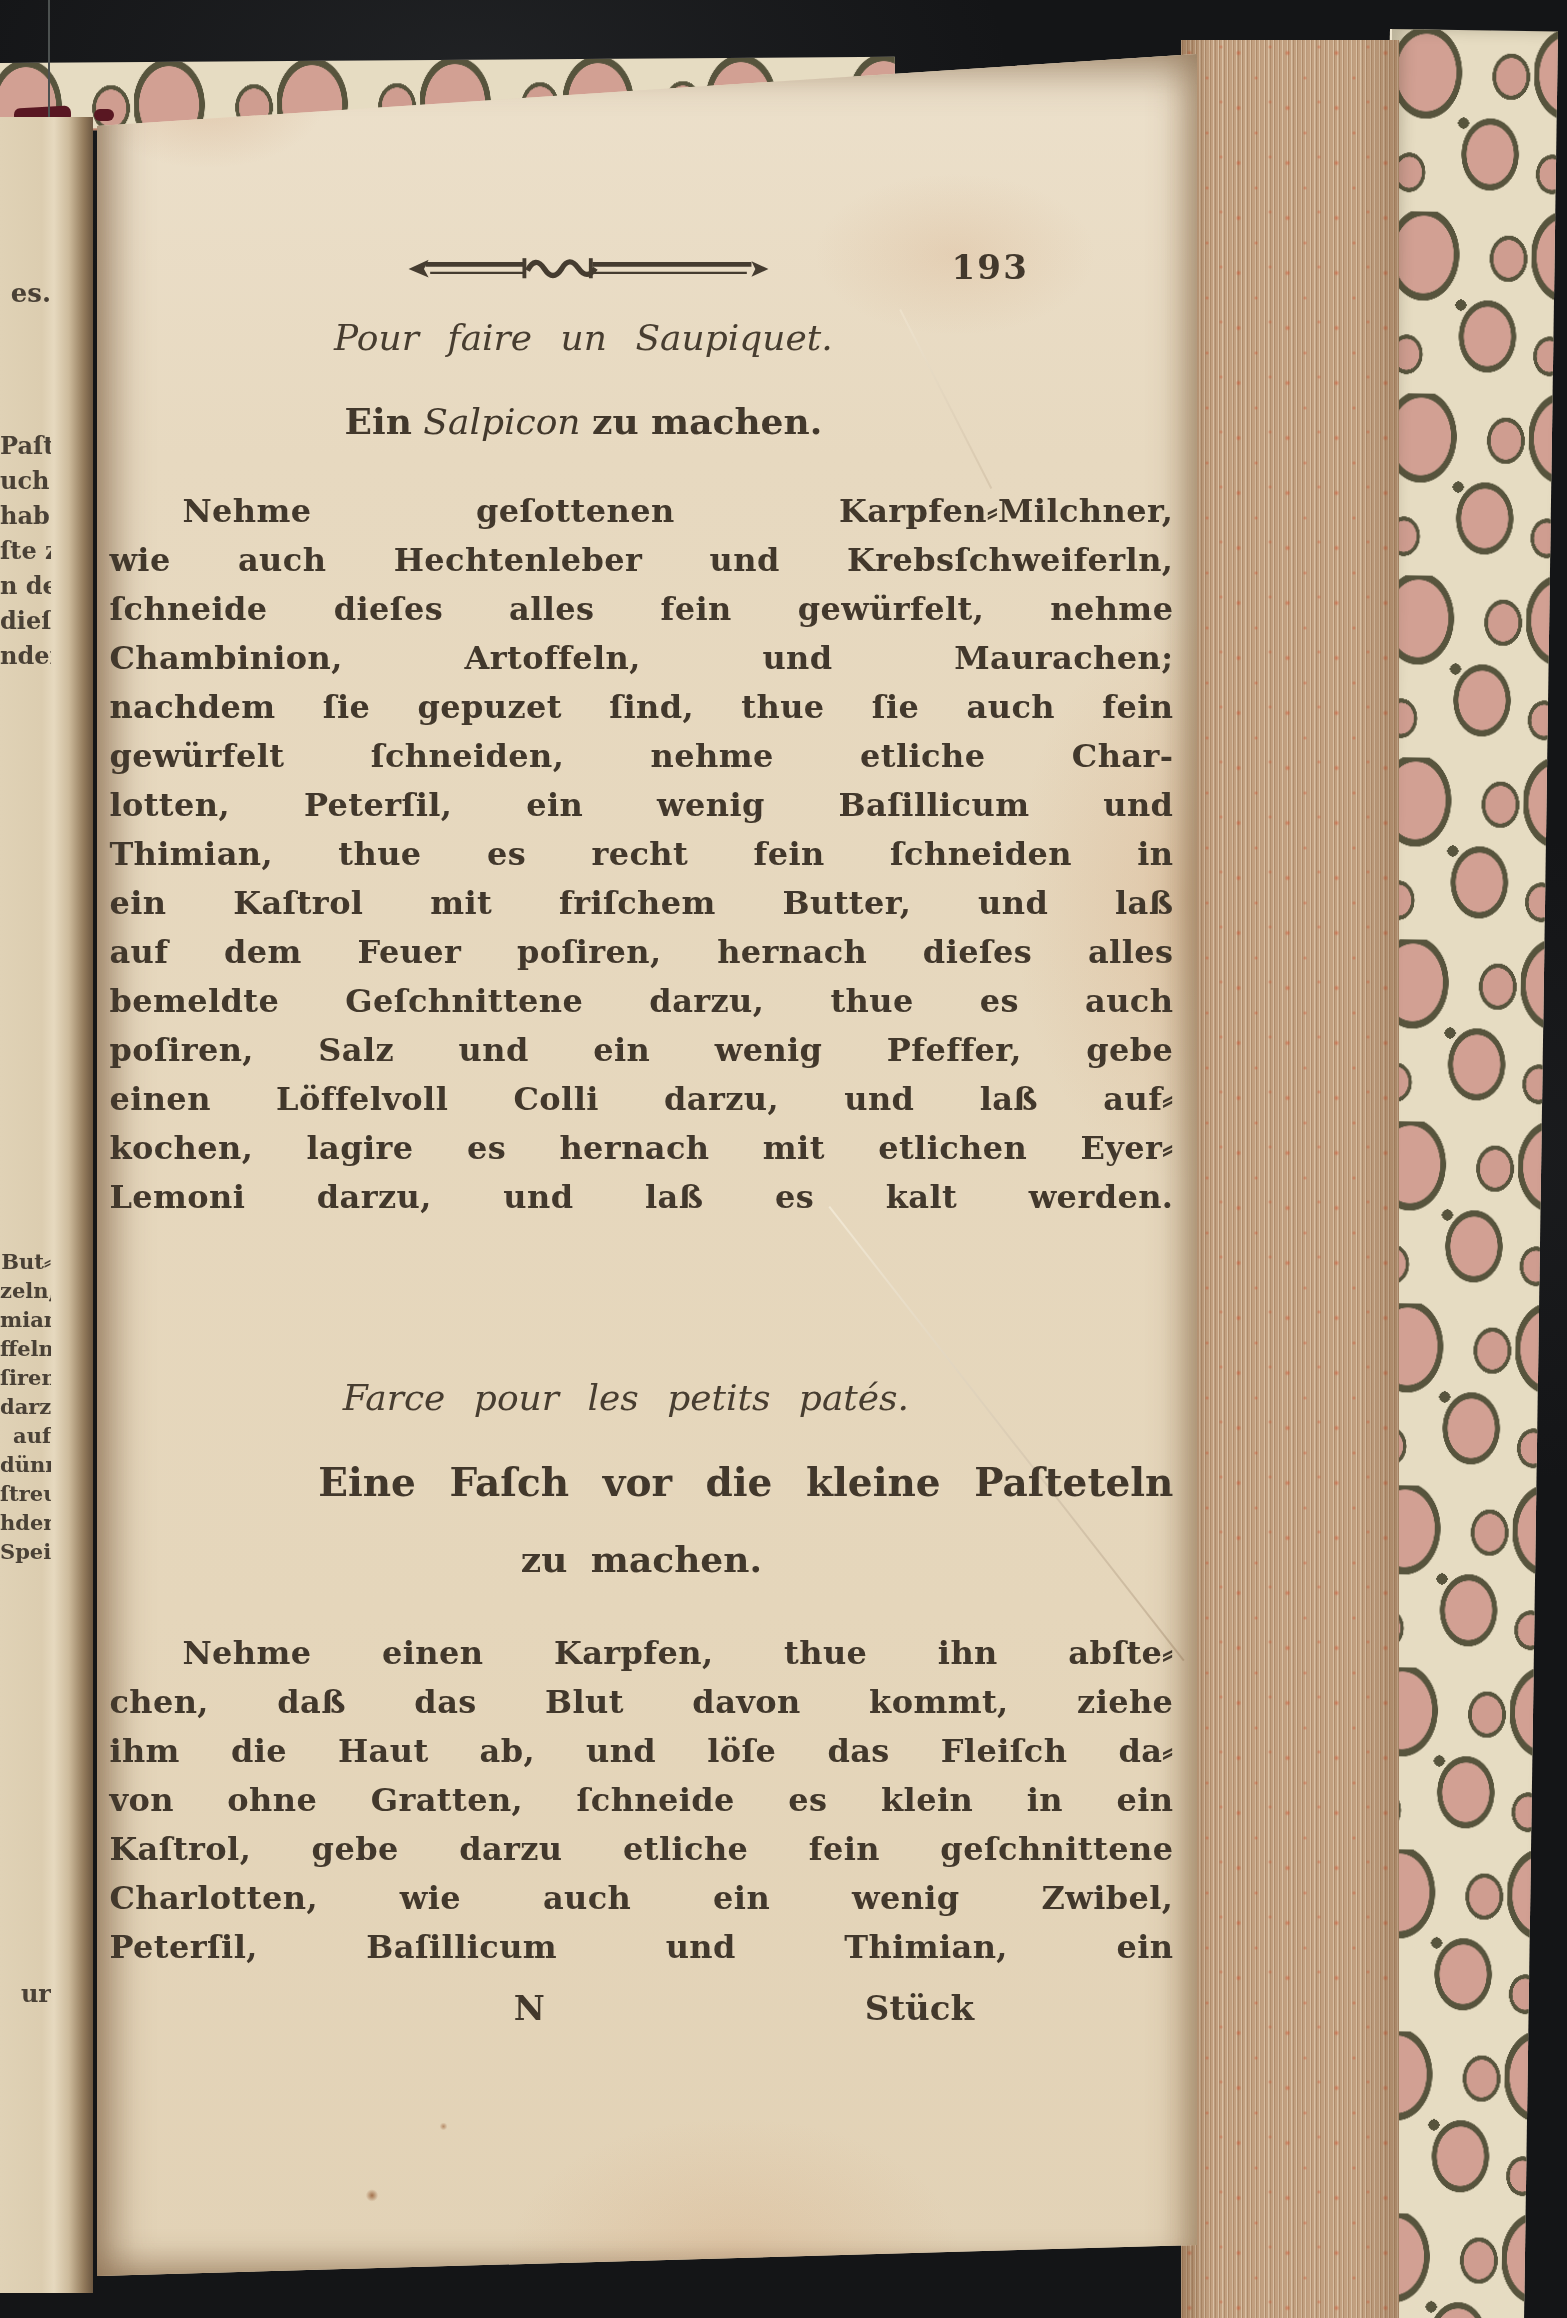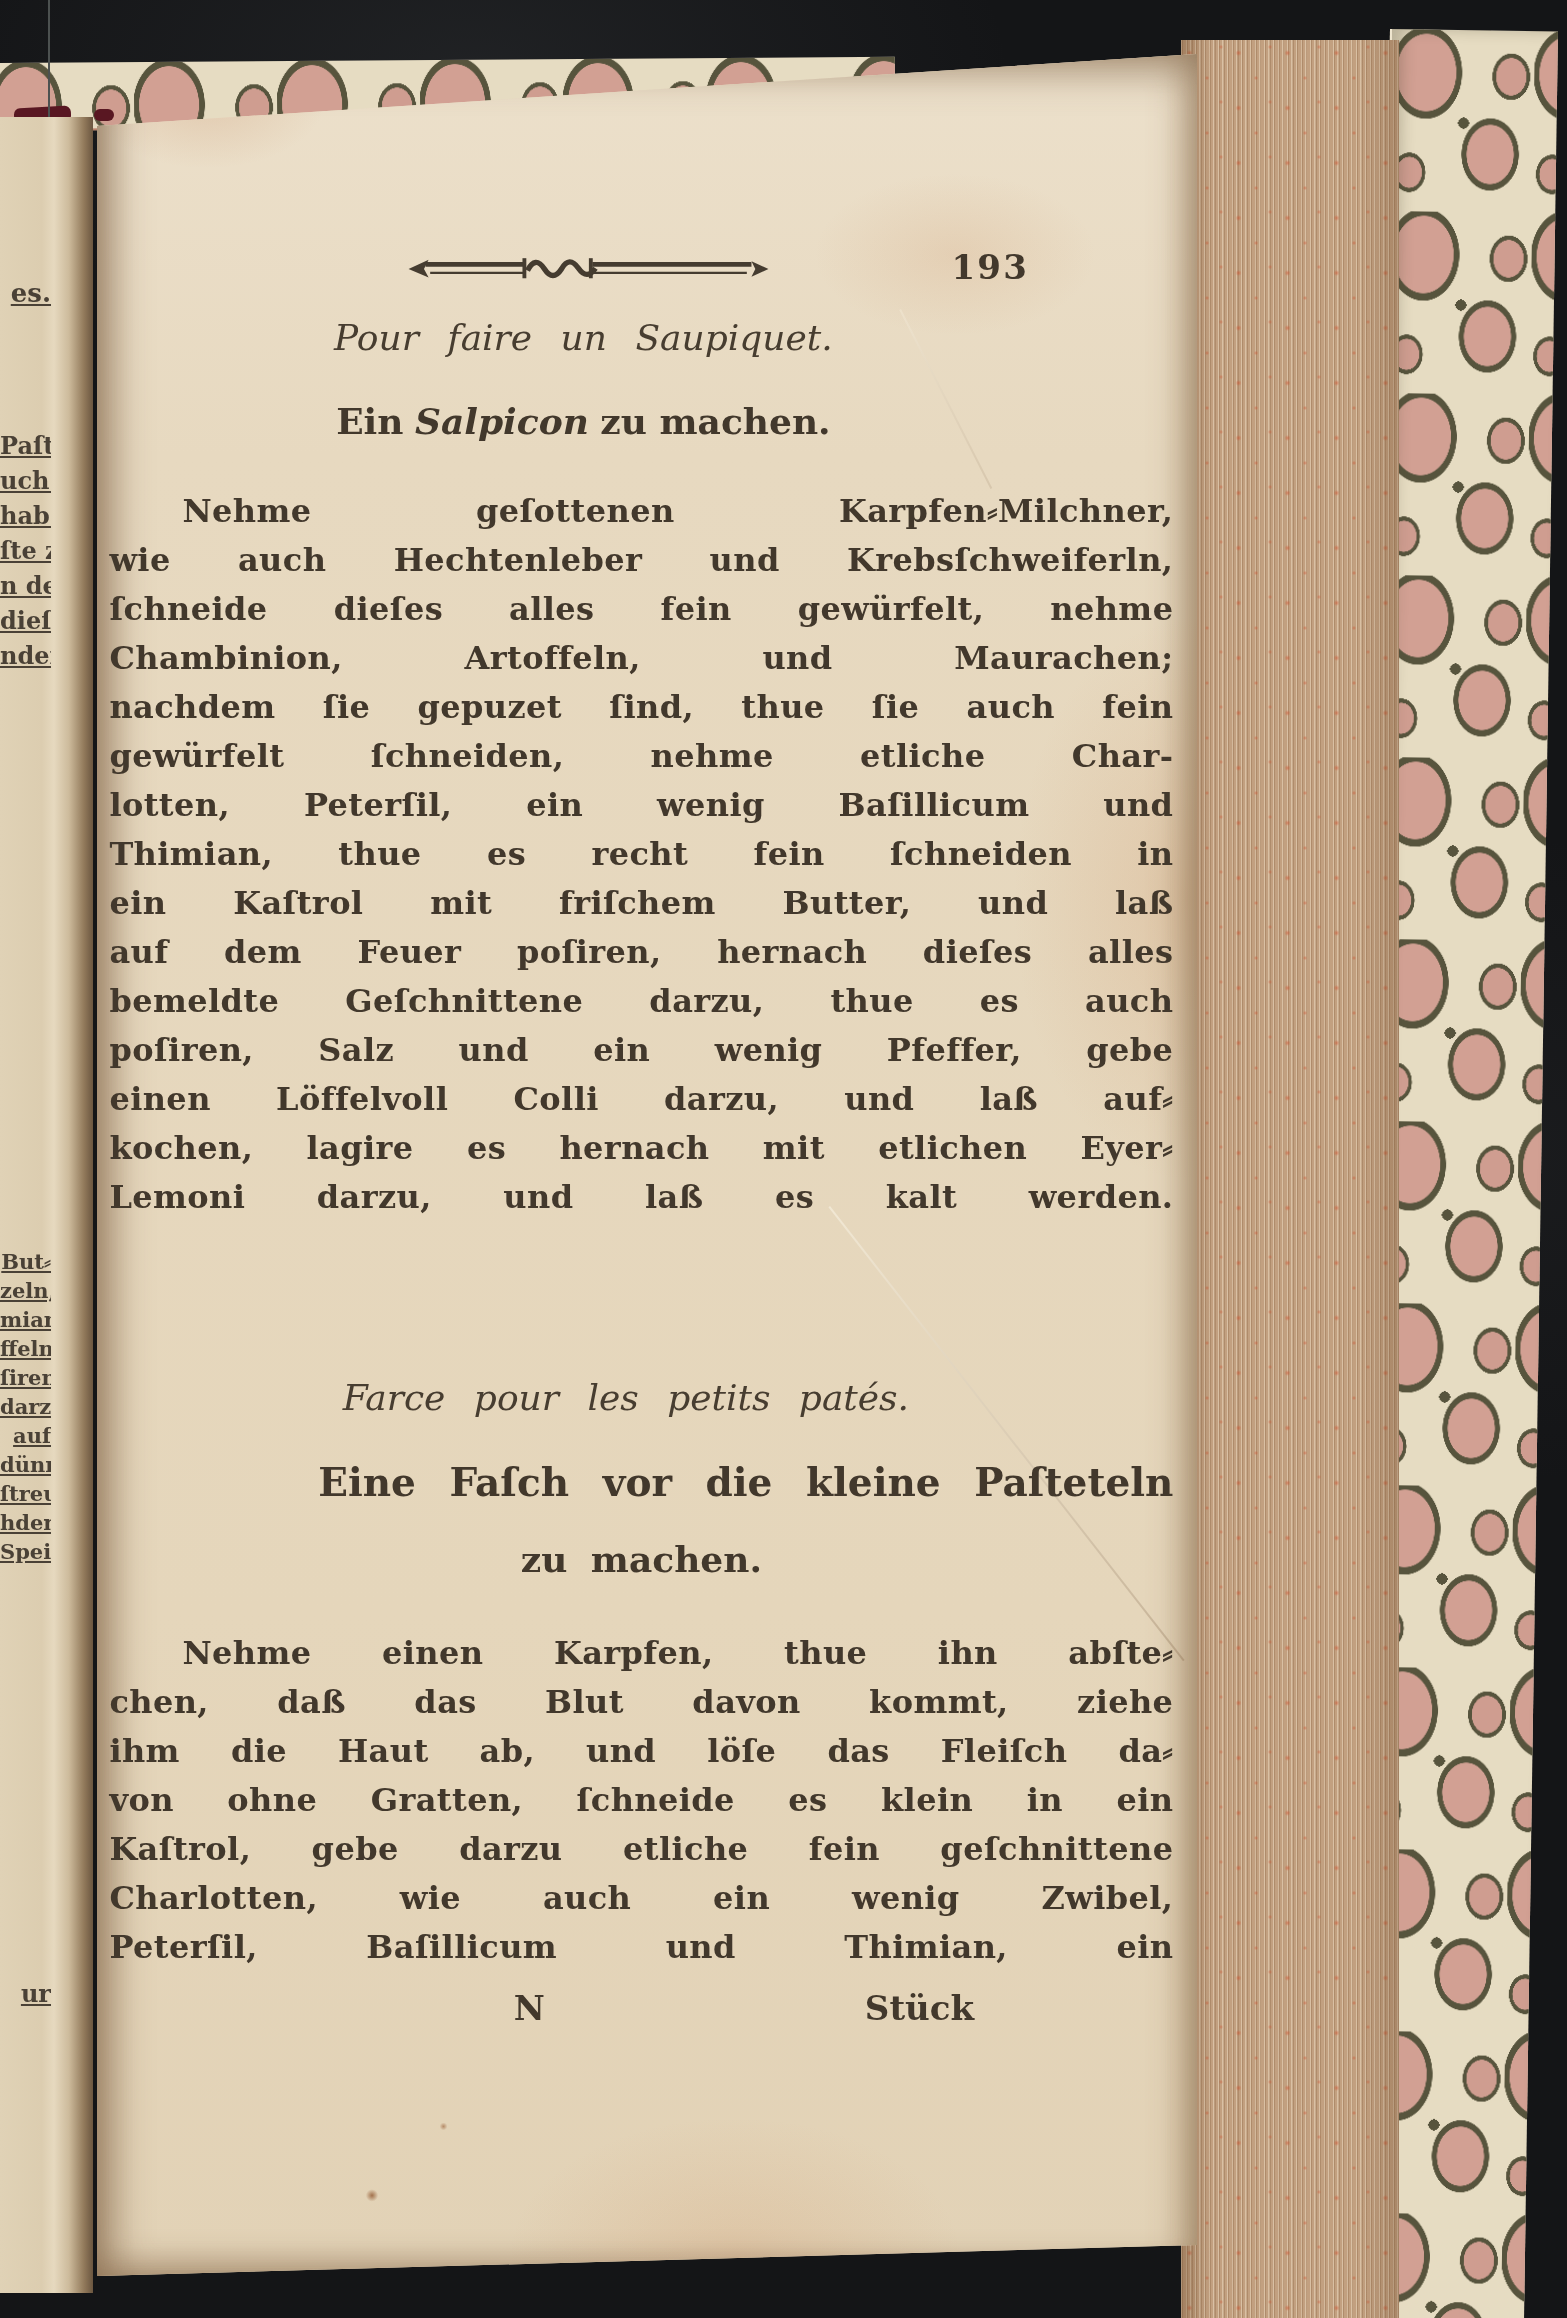--- a/index.html
+++ b/index.html
@@ -42,21 +42,21 @@
       radial-gradient(circle 1.5px at 26px 38px, rgba(205,80,45,.50), rgba(205,80,45,0) 2.3px),
       radial-gradient(circle 1.5px at 40px 7px,  rgba(205,80,45,.45), rgba(205,80,45,0) 2.3px),
       repeating-linear-gradient(90deg, rgba(255,244,222,.38) 0 0.8px, rgba(130,92,58,.30) 1.5px 2.3px, rgba(130,92,58,0) 2.3px 4.6px);
     background-size:auto,49px 55px,49px 55px,49px 55px,auto;
   }
   
   #prev-page{
     position:absolute;left:0;top:117px;width:93px;height:2176px;
     background:linear-gradient(90deg,#e0d2b6 0%,#dccdb0 45%,#e6d9bf 58%,#cdbb9c 74%,#937b5c 90%,#6b5640 100%);
   }
-  .fragments{position:absolute;left:0;width:51px;color:#4a4136;font-weight:bold;text-decoration:underline;}
+  .fragments{position:absolute;left:0;width:51px;color:#4a4136;font-weight:bold;}
   .fragments .line{text-align:right;white-space:nowrap;overflow:hidden;}
   #frag-top{top:158px;font-size:26px;}  #frag-top .line{line-height:36px;}
   #frag-upper{top:311px;font-size:24px;} #frag-upper .line{line-height:35px;}
   #frag-lower{top:1130px;font-size:21px;} #frag-lower .line{line-height:29px;}
   #frag-bottom{top:1861px;font-size:24px;} #frag-bottom .line{line-height:31px;}
   
   #page{
     position:absolute;left:87px;top:54px;width:1100px;height:2226px;
     clip-path:polygon(0 72px,100% 0,100% 2191px,0 2222px);
     background-color:#e7d9c0;
@@ -83,21 +83,21 @@
   .column{position:absolute;left:12.4px;width:1064px;}
   
   #ornament-row{top:193px;height:46px;}
   #head-ornament{position:absolute;left:298px;top:4.6px;}
   #page-number{position:absolute;left:842px;top:0;font-size:34px;font-weight:bold;letter-spacing:2.3px;}
   
   .h-fr{font-style:italic;font-size:36px;text-align:center;word-spacing:17px;color:#473d30;}
   #h1-fr{top:263px;padding-right:116px;width:948px;}
   #h2-de{top:346px;padding-right:116px;width:948px;text-align:center;font-size:36px;}
   #h2-de .frak{font-weight:bold;}
-  #h2-de .latin{font-style:italic;font-weight:bold;}
+  #h2-de .latin{font-style:italic;font-weight:normal;}
   #h3-fr{top:1323px;padding-right:31px;width:1033px;}
   #h4-de1{top:1405px;font-size:39px;font-weight:bold;text-align:right;word-spacing:20px;}
   #h4-de2{top:1484px;font-size:36px;font-weight:bold;text-align:center;word-spacing:10.8px;}
   
   .para{font-weight:bold;font-size:32px;letter-spacing:0.4px;}
   .para .line{line-height:49px;height:49px;text-align:justify;text-align-last:justify;white-space:nowrap;}
   .para .line:first-child{padding-left:73px;}
   #para1{top:433px;}
   #para2{top:1575px;}
   

